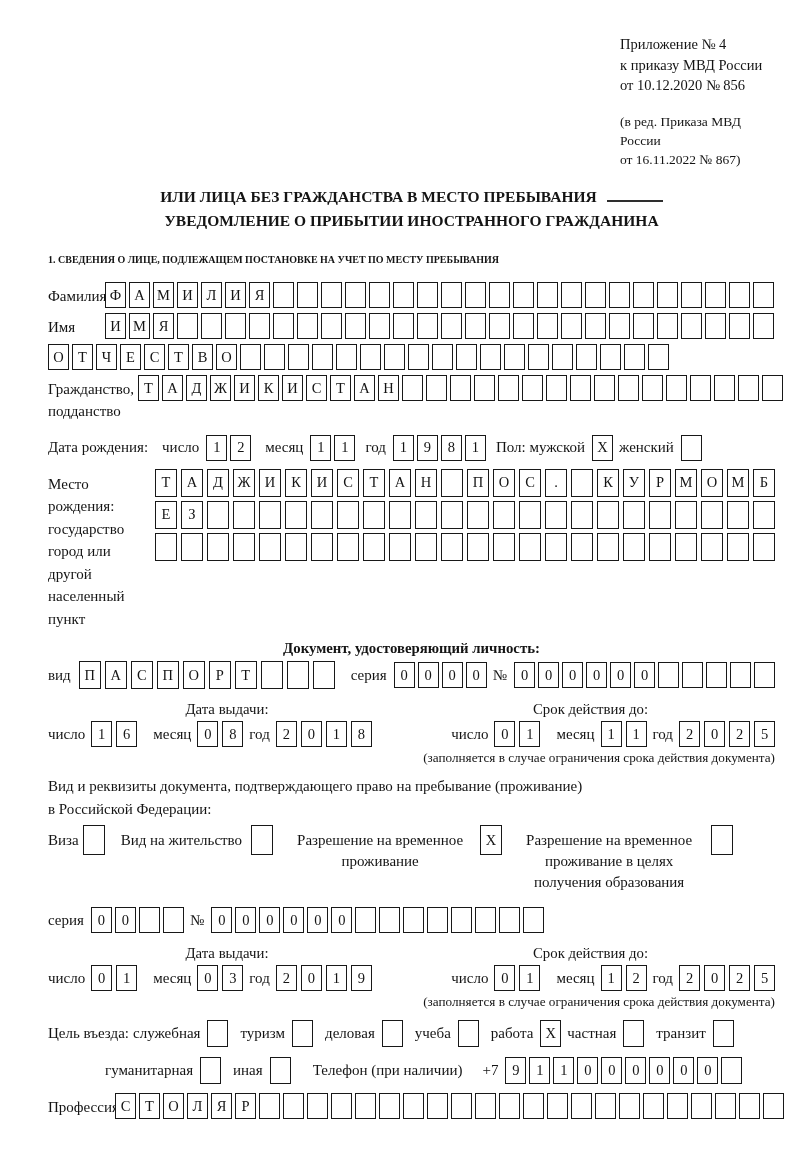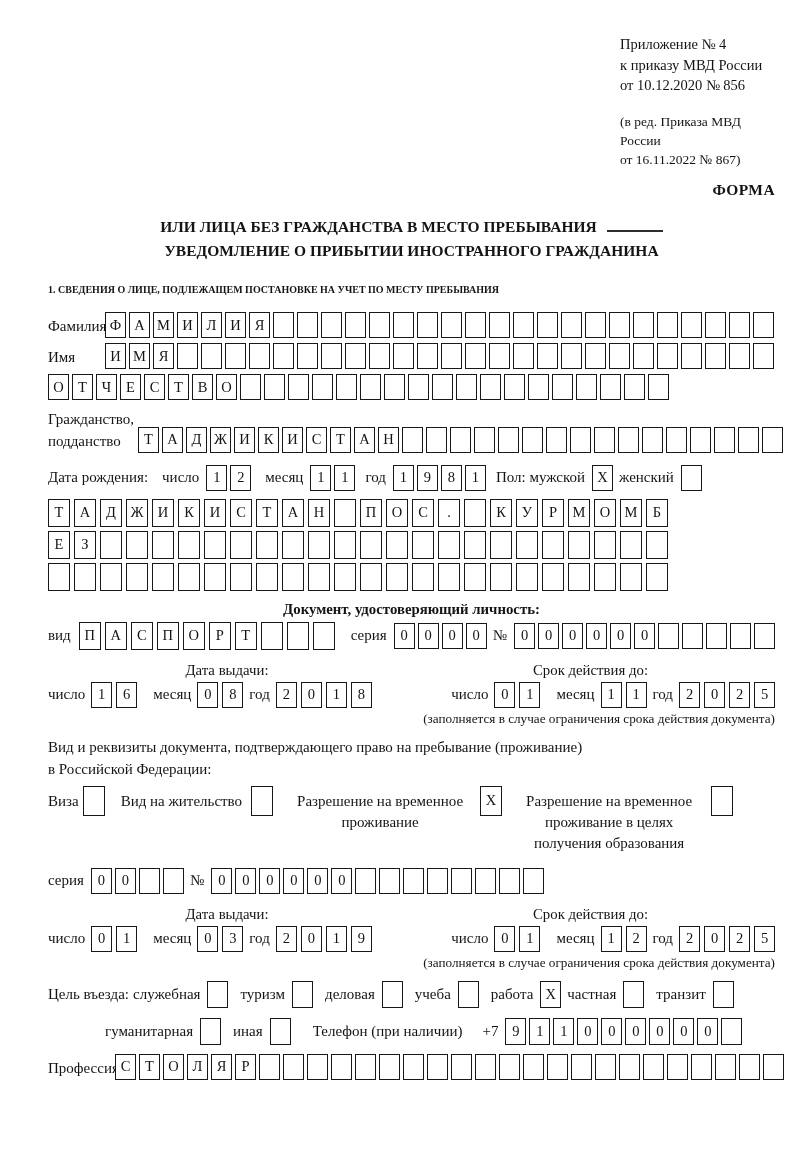--- a/index.html
+++ b/index.html
@@ -13,21 +13,21 @@
   .appendix .rev.first{margin-top:16px;}
   .forma{margin-top:12px;text-align:right;font-weight:bold;font-size:15.5px;letter-spacing:.4px;}
 
   
   .title{margin-top:16px;text-align:center;font-weight:bold;font-size:15.5px;line-height:1.55;}
   .blank-line{display:inline-block;width:56px;height:13px;border-bottom:2.5px solid #2e2e2e;margin-left:10px;}
 
   .sec{margin-top:21px;font-weight:bold;font-size:10px;}
 
   
-  .row{display:flex;align-items:flex-end;margin-top:5px;font-size:15px;}
+  .row{display:flex;align-items:flex-start;margin-top:5px;font-size:15px;}
   .rl{flex:0 0 auto;padding-top:4px;line-height:1.45;}
   .w57{width:57px}.w90{width:90px}.w110{width:110px}.w107{width:107px}.w67{width:67px}.w40{width:40px}
   .cells{display:flex;gap:3px;flex-wrap:nowrap;}
   .cell{box-sizing:border-box;flex:0 0 auto;width:21px;height:26px;border:1.7px solid #181818;
         display:flex;align-items:center;justify-content:center;font-size:14.5px;background:#fff;}
   .cellcol{display:flex;flex-direction:column;gap:4px;}
   .wide{gap:4px}.wide .cell{width:22px;height:28px;}
 
   
   .inline{display:flex;align-items:center;font-size:15px;margin-top:9px;}
@@ -73,21 +73,20 @@
 <div class="page">
 
   <div class="appendix">
     <div>Приложение № 4</div>
     <div>к приказу МВД России</div>
     <div>от 10.12.2020 № 856</div>
     <div class="rev first">(в ред. Приказа МВД России</div>
     <div class="rev">от 16.11.2022 № 867)</div>
   </div>
 
-  <div class="forma">ФОРМА</div>
 
   <div class="title">
     <div><span>ИЛИ ЛИЦА БЕЗ ГРАЖДАНСТВА В МЕСТО ПРЕБЫВАНИЯ</span><span class="blank-line"></span></div>
     <div>УВЕДОМЛЕНИЕ О ПРИБЫТИИ ИНОСТРАННОГО ГРАЖДАНИНА</div>
   </div>
 
   <div class="sec">1. СВЕДЕНИЯ О ЛИЦЕ, ПОДЛЕЖАЩЕМ ПОСТАНОВКЕ НА УЧЕТ ПО МЕСТУ ПРЕБЫВАНИЯ</div>
 
   <div class="row" style="margin-top:17px;">
     <div class="rl w57">Фамилия</div>
@@ -247,20 +246,26 @@
     <span class="cells">
         <span class="cell">X</span>
       </span>
     <span class="ml6">женский</span>
     <span class="cells">
         <span class="cell"></span>
       </span>
   </div>
 
   <div class="row" style="margin-top:8px;">
+    <div class="rl w107">
+      <div class="repline">Место рождения:</div>
+      <div class="repline">государство</div>
+      <div class="repline">город или другой</div>
+      <div class="repline">населенный пункт</div>
+    </div>
     <div class="cellcol">
       <div class="cells wide">
           <span class="cell">Т</span>
           <span class="cell">А</span>
           <span class="cell">Д</span>
           <span class="cell">Ж</span>
           <span class="cell">И</span>
           <span class="cell">К</span>
           <span class="cell">И</span>
           <span class="cell">С</span>

